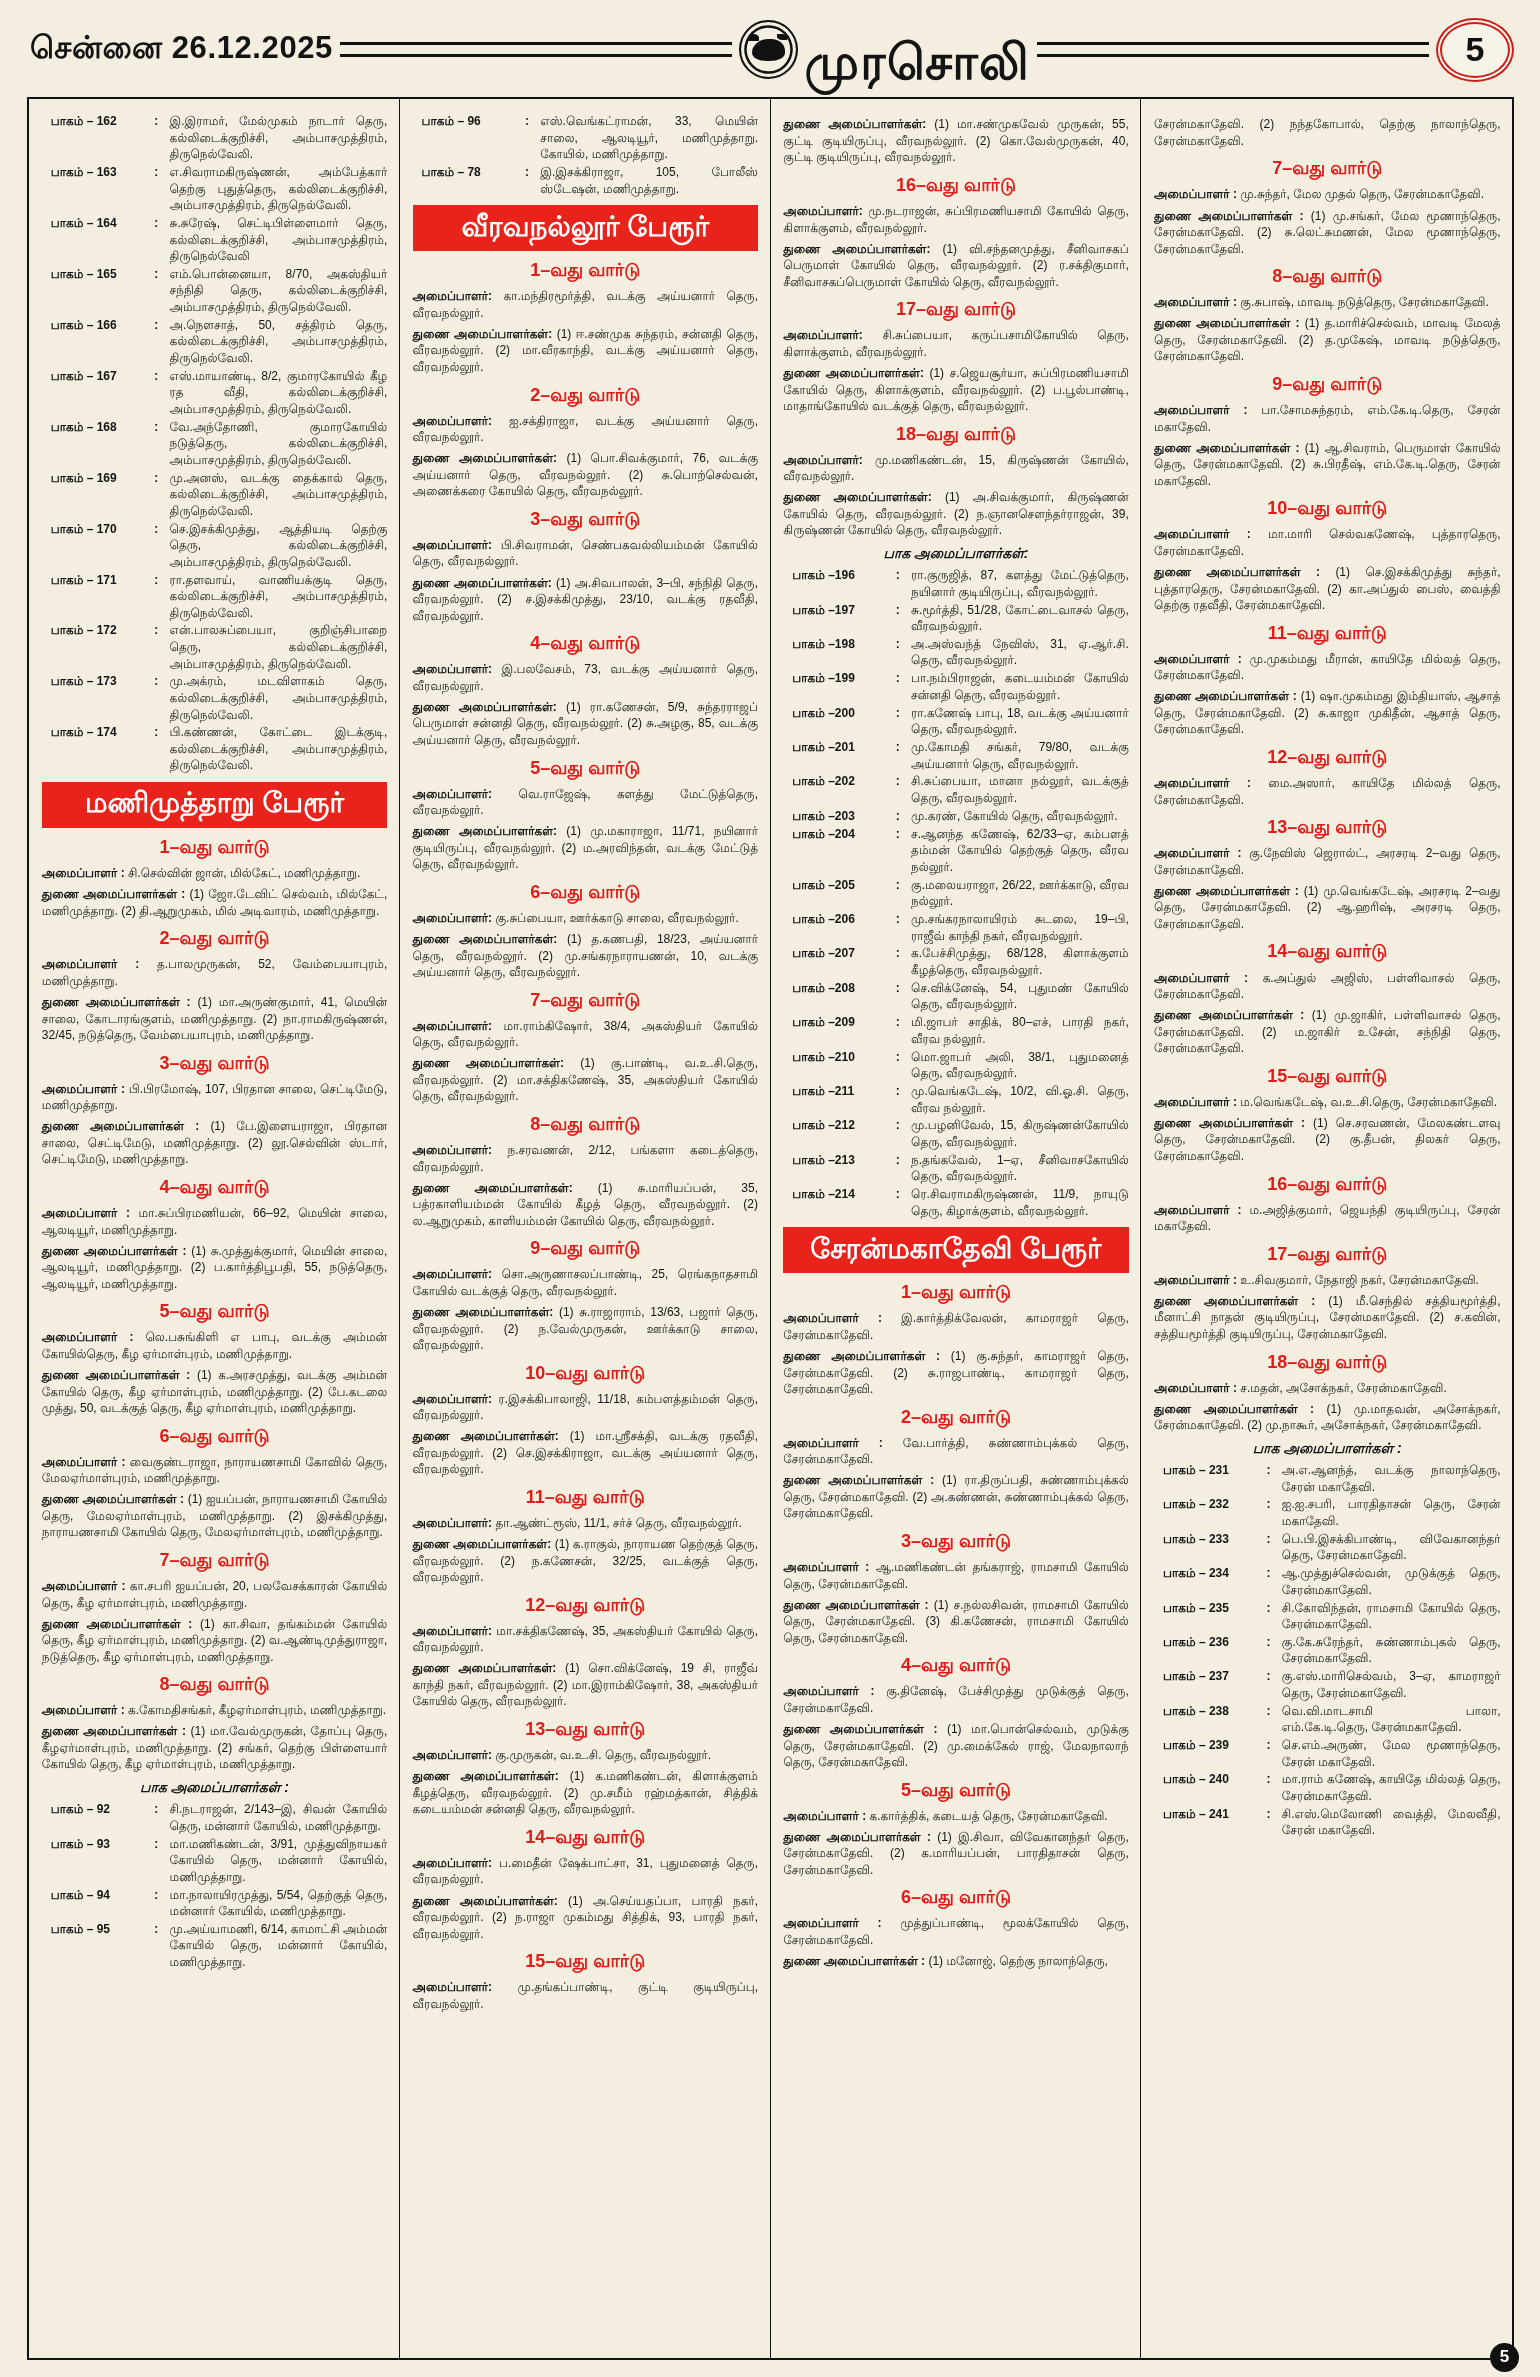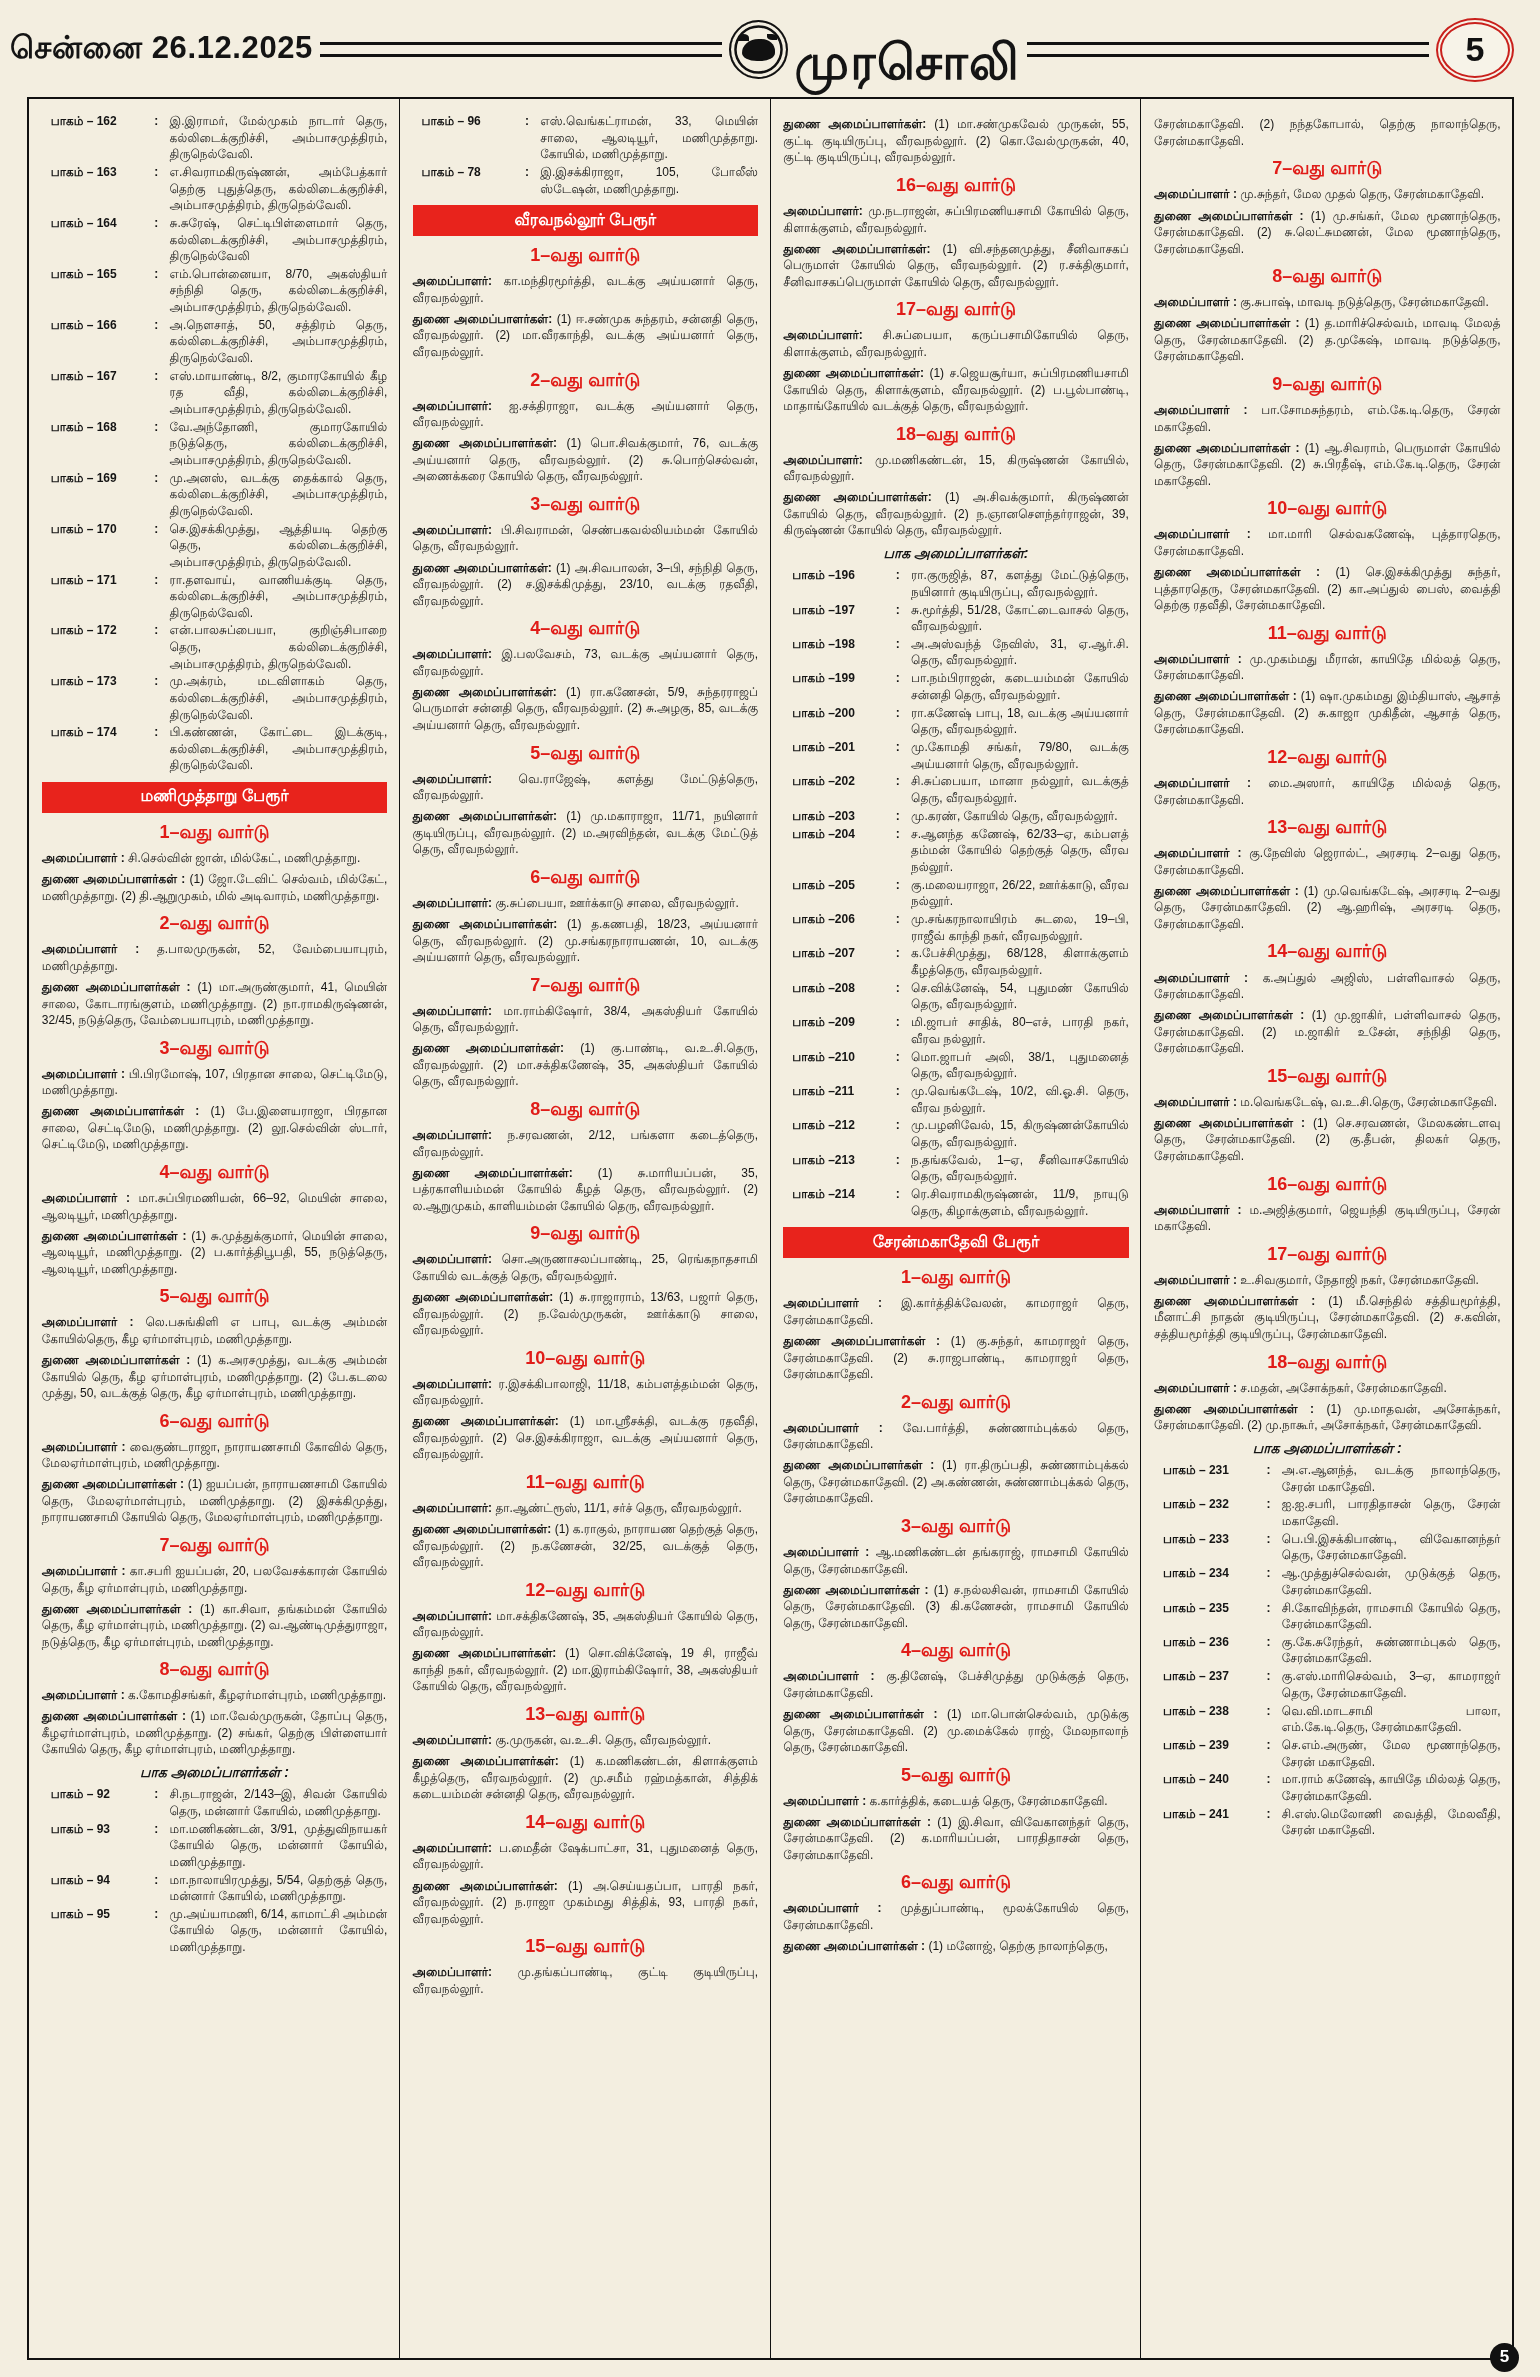--- a/index.html
+++ b/index.html
@@ -1,18 +1,18 @@
 <!DOCTYPE html>
 <html style="font-size:10.2px"><head>
 <meta charset="utf-8">
 <style>
   html,body{margin:0;padding:0;background:#9a958a;}
   .page{position:relative;width:1541px;height:2377px;background:#f3eee0;font-family:"Liberation Sans","DejaVu Sans",sans-serif;color:#141414;overflow:hidden;}
   
-  .header{position:absolute;top:16.6px;left:10px;right:27px;height:66px;display:flex;align-items:center;gap:7px;}
+  .header{position:absolute;top:16.6px;left:30px;right:27px;height:66px;display:flex;align-items:center;gap:7px;}
   .place-date{font-size:31px;font-weight:bold;white-space:nowrap;letter-spacing:0.6px;}
   .hrule{flex:1;height:9px;border-top:3.2px solid #111;border-bottom:3.2px solid #111;}
   .hrule.short{flex:1;}
   .logo-ring{width:55px;height:55px;border-radius:50%;border:2.6px solid #111;box-shadow:inset 0 0 0 3.2px #f3eee0,inset 0 0 0 5.7px #111;display:flex;align-items:center;justify-content:center;background:#f3eee0;flex:0 0 auto;}
   .bull{width:33px;height:22px;background:#111;border-radius:55% 45% 50% 50%/70% 60% 40% 40%;position:relative;}
   .bull:before{content:"";position:absolute;left:-3.8px;top:-5.1px;width:11.5px;height:7.7px;background:#111;border-radius:50% 50% 0 0;}
   .bull:after{content:"";position:absolute;right:-2.6px;top:-4.5px;width:10.2px;height:6.4px;background:#111;border-radius:0 50% 0 50%;}
   .masthead{font-size:49px;font-weight:bold;white-space:nowrap;letter-spacing:1.3px;margin-top:32px;}
   .page-badge{width:66px;height:52px;border:6.4px double #c9201c;border-radius:50%;display:flex;align-items:center;justify-content:center;background:#f7f3e8;flex:0 0 auto;}
   .page-badge span{font-size:34px;font-weight:bold;color:#111;}
@@ -21,21 +21,21 @@
   .col{padding:12.8px 11.5px 7.7px 12.8px;overflow:hidden;}
   .col:not(:last-child){border-right:1.9px solid #111;}
   
   .part-row{display:flex;gap:6.4px;font-size:12px;line-height:1.38;margin:1.3px 0;}
   .part-label{font-weight:bold;min-width:97px;white-space:nowrap;margin-left:9px;}
   .part-colon{font-weight:bold;width:9px;flex:0 0 auto;}
   .part-body{flex:1;text-align:justify;}
   .para{font-size:12px;line-height:1.38;text-align:justify;margin:4.5px 0;}
   .para b{font-weight:bold;}
   .ward{color:#e01c18;font-weight:bold;font-size:18px;text-align:center;margin:9px 0 5.1px;}
-  .banner{background:#e8231c;color:#ffffff;font-weight:bold;font-size:16px;text-align:center;padding:5.7px 2.6px;margin:7.7px 0 3.8px;}
+  .banner{background:#e8231c;color:#ffffff;font-weight:bold;font-size:28px;text-align:center;padding:5.7px 2.6px;margin:7.7px 0 3.8px;}
   .centerhead{font-weight:bold;font-size:14px;text-align:center;margin:6.4px 0 3.8px;font-style:italic;}
   .corner-badge{position:absolute;right:22px;bottom:5.1px;width:29px;height:29px;background:#111;color:#fff;border-radius:50%;display:flex;align-items:center;justify-content:center;font-size:17px;font-weight:bold;}
 </style>
 </head>
 <body>
 
 <div class="page">
 
   <div class="header">
     <div class="place-date">சென்னை 26.12.2025</div>

